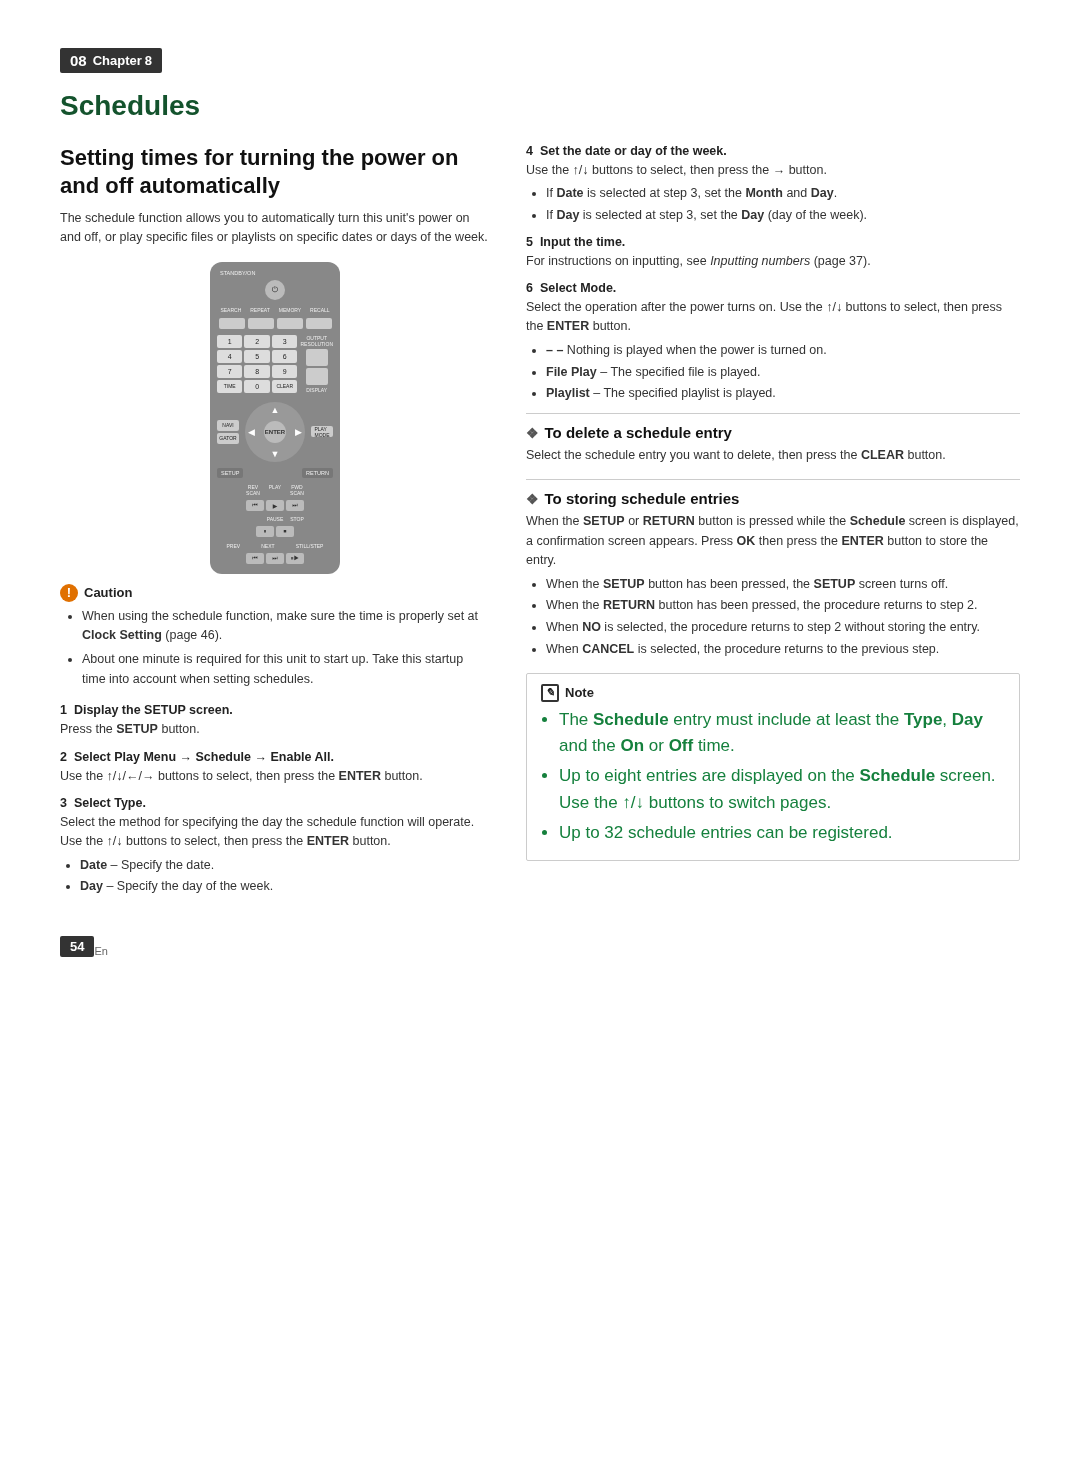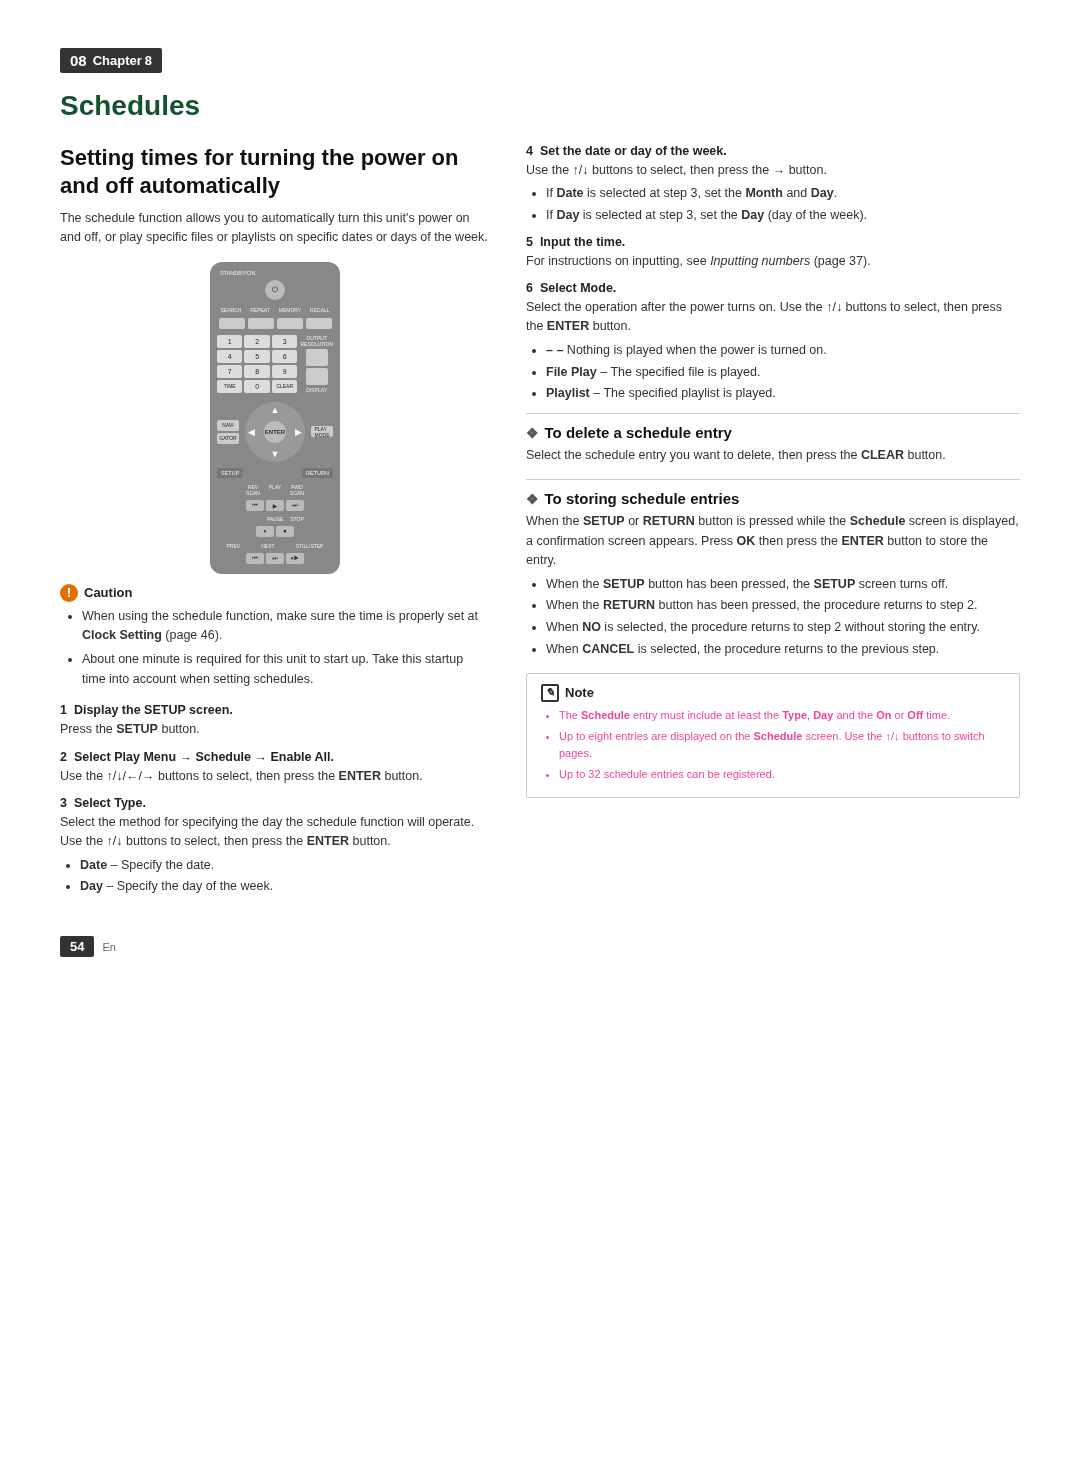--- a/index.html
+++ b/index.html
@@ -177,33 +177,32 @@
       align-items: center;
       justify-content: center;
       font-size: 11px;
       font-style: italic;
       font-weight: bold;
       border-radius: 2px;
     }
     .note-list {
       list-style: disc;
       padding-left: 18px;
-      font-size: 11px;
+      font-size: 17px;
       line-height: 1.55;
-      color: #ec4899;
+      color: #15803d;
     }
     .note-list li {
       margin-bottom: 4px;
     }
     
     .page-footer {
       display: flex;
-      align-items: center;
+      align-items: flex-end;
       margin-top: 30px;
-      gap: 8px;
     }
     .page-number-box {
       background: #333;
       color: #fff;
       font-weight: bold;
       font-size: 13px;
       padding: 3px 10px;
       border-radius: 2px;
     }
     .page-lang {

